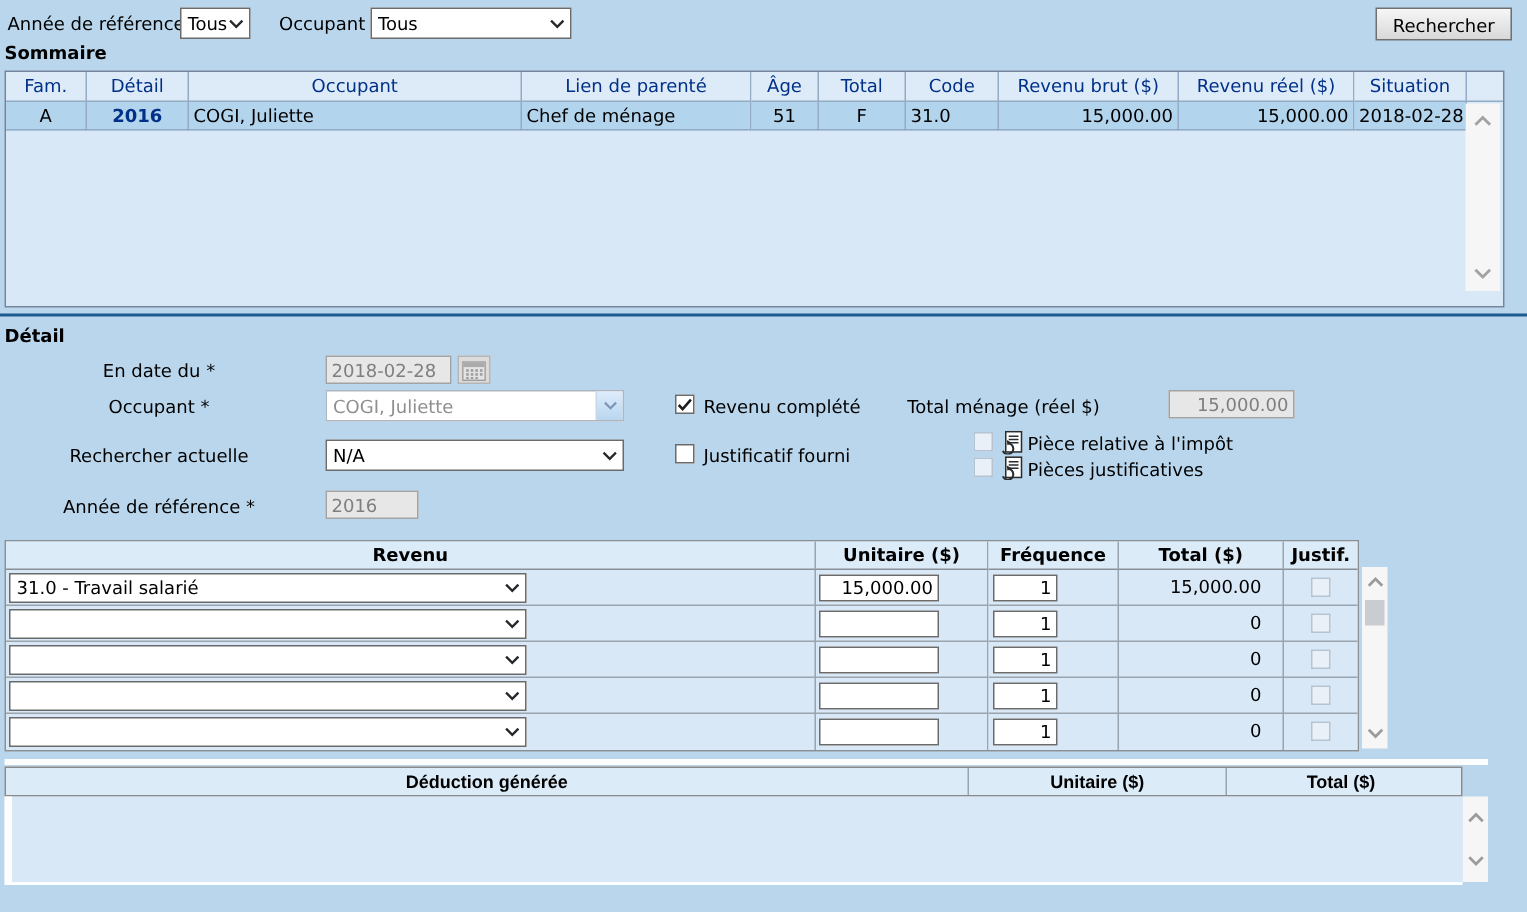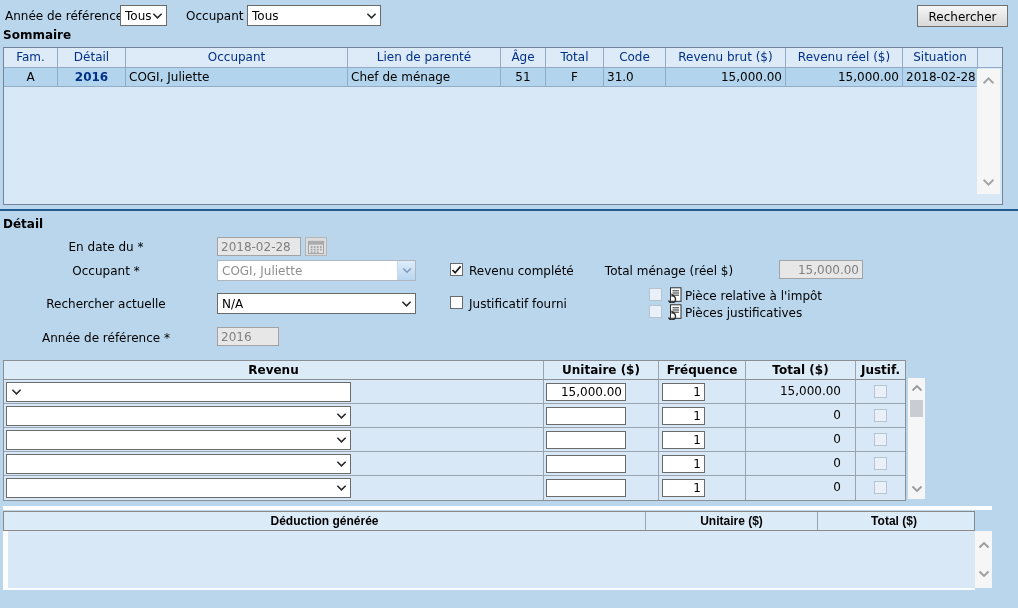--- a/index.html
+++ b/index.html
@@ -222,20 +222,21 @@
     <div class="hc" style="width:540px">Revenu</div>
     <div class="hc" style="width:115px">Unitaire ($)</div>
     <div class="hc" style="width:87px">Fréquence</div>
     <div class="hc" style="width:110px">Total ($)</div>
     <div class="hc" style="width:49px;border-right:none">Justif.</div>
   </div>
 
   <div class="r-row">
     <div class="r-cell" style="width:540px">
       <div class="sel" style="left:2px;top:2px;width:345px;height:20px">
+        <span class="txt">31.0 - Travail salarié</span>
         <span><svg width="11" height="8" viewBox="0 0 12 8">
               <path d="M1.5 1.5l4.5 4.5 4.5-4.5" fill="none" stroke="#26292e" stroke-width="1.7"></path>
             </svg></span>
       </div>
     </div>
     <div class="r-cell" style="width:115px">
         <input class="inp w num" style="left: 2px; top: 3px; width: 80px; height: 18px;" value="15,000.00">
       </div>
     <div class="r-cell" style="width:87px">
         <input class="inp w num" style="left: 3px; top: 3px; width: 43px; height: 18px;" value="1">

